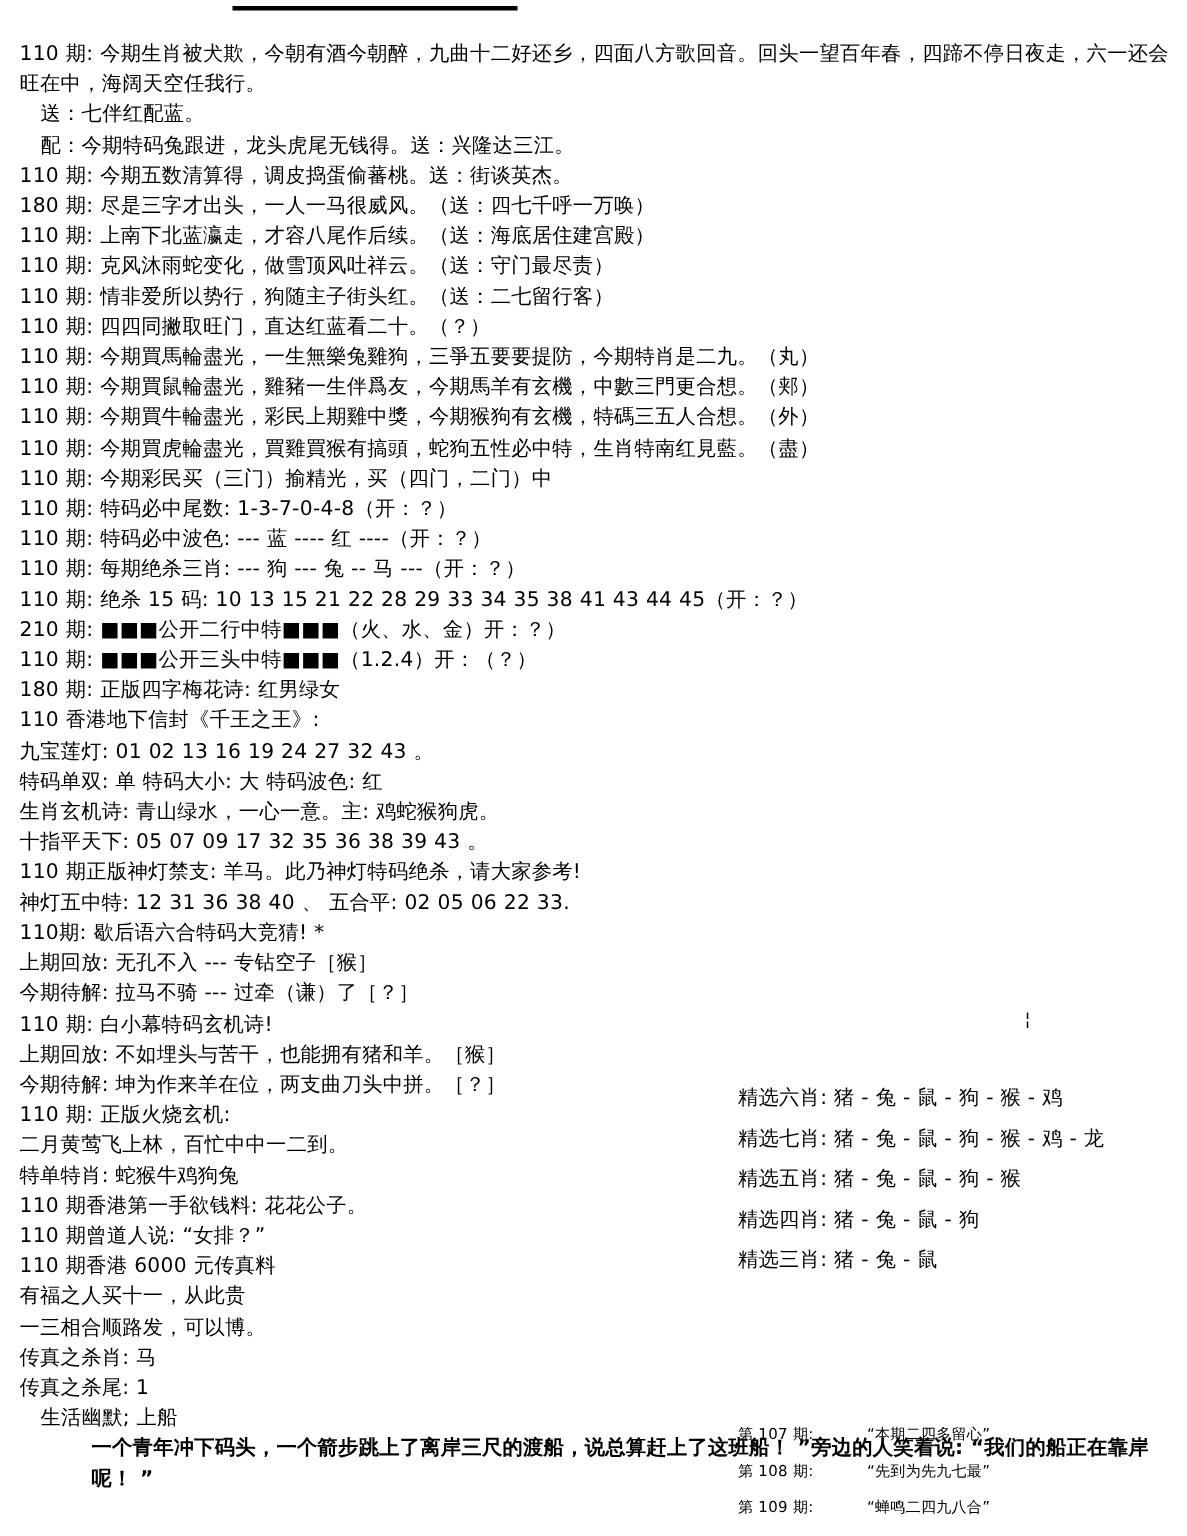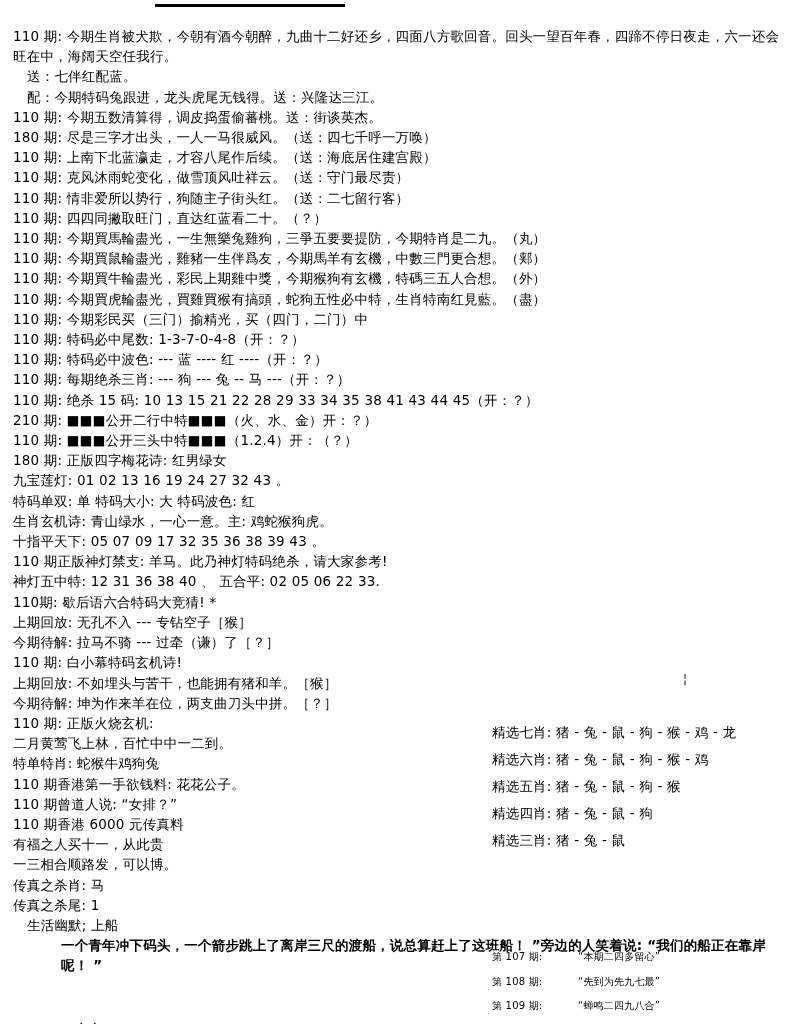--- a/index.html
+++ b/index.html
@@ -111,20 +111,21 @@
     <div class="line">110 期: 今期買牛輪盡光，彩民上期雞中獎，今期猴狗有玄機，特碼三五人合想。（外）</div>
     <div class="line">110 期: 今期買虎輪盡光，買雞買猴有搞頭，蛇狗五性必中特，生肖特南红見藍。（盡）</div>
     <div class="line">110 期: 今期彩民买（三门）揄精光，买（四门，二门）中</div>
     <div class="line">110 期: 特码必中尾数: 1-3-7-0-4-8（开：？）</div>
     <div class="line">110 期: 特码必中波色: --- 蓝 ---- 红 ----（开：？）</div>
     <div class="line">110 期: 每期绝杀三肖: --- 狗 --- 兔 -- 马 ---（开：？）</div>
     <div class="line">110 期: 绝杀 15 码: 10  13  15  21  22  28  29  33  34  35  38  41  43  44  45（开：？）</div>
     <div class="line">210 期: ■■■公开二行中特■■■（火、水、金）开：？）</div>
     <div class="line">110 期: ■■■公开三头中特■■■（1.2.4）开：（？）</div>
     <div class="line">180 期: 正版四字梅花诗: 红男绿女</div>
+    <div class="line">110 香港地下信封《千王之王》:</div>
     <div class="line">九宝莲灯: 01  02  13  16  19  24  27  32  43 。</div>
     <div class="line">特码单双: 单   特码大小: 大   特码波色: 红</div>
     <div class="line">生肖玄机诗: 青山绿水，一心一意。主: 鸡蛇猴狗虎。</div>
     <div class="line">十指平天下: 05  07  09  17  32  35  36  38  39  43 。</div>
     <div class="line">110 期正版神灯禁支: 羊马。此乃神灯特码绝杀，请大家参考!</div>
     <div class="line">神灯五中特: 12  31  36  38  40 、 五合平: 02  05  06  22  33.</div>
     <div class="line">110期: 歇后语六合特码大竞猜! *</div>
     <div class="line">上期回放:      无孔不入 --- 专钻空子［猴］</div>
     <div class="line">今期待解:      拉马不骑 --- 过牵（谦）了［？］</div>
     <div class="line">110 期: 白小幕特码玄机诗!</div>
@@ -143,22 +144,22 @@
     <div class="line indent-1">生活幽默; 上船</div>
     <div class="line wrapline indent-3">一个青年冲下码头，一个箭步跳上了离岸三尺的渡船，说总算赶上了这班船！ ”旁边的人笑着说: “我们的船正在靠岸呢！ ”</div>
     <div class="line indent-4">家畜</div>
     <div class="line indent-4 animals clip-right">猴  牛  龙  兔  虎  鼠</div>
 
   </div>
 
   <div class="dot-note">¦</div>
 
   <div class="rightcol jingxuan">
+    <div class="line">精选六肖: 猪 - 兔 - 鼠 - 狗 - 猴 - 鸡</div>
     <div class="line">精选七肖: 猪 - 兔 - 鼠 - 狗 - 猴 - 鸡 - 龙</div>
-    <div class="line">精选六肖: 猪 - 兔 - 鼠 - 狗 - 猴 - 鸡</div>
     <div class="line">精选五肖: 猪 - 兔 - 鼠 - 狗 - 猴</div>
     <div class="line">精选四肖: 猪 - 兔 - 鼠 - 狗</div>
     <div class="line">精选三肖: 猪 - 兔 - 鼠</div>
   </div>
 
   <div class="rightcol qilist">
     <div class="line bottom-row">
       <span class="qnum">第 107 期:</span><span>“本期二四多留心”</span>
     </div>
     <div class="line bottom-row">

